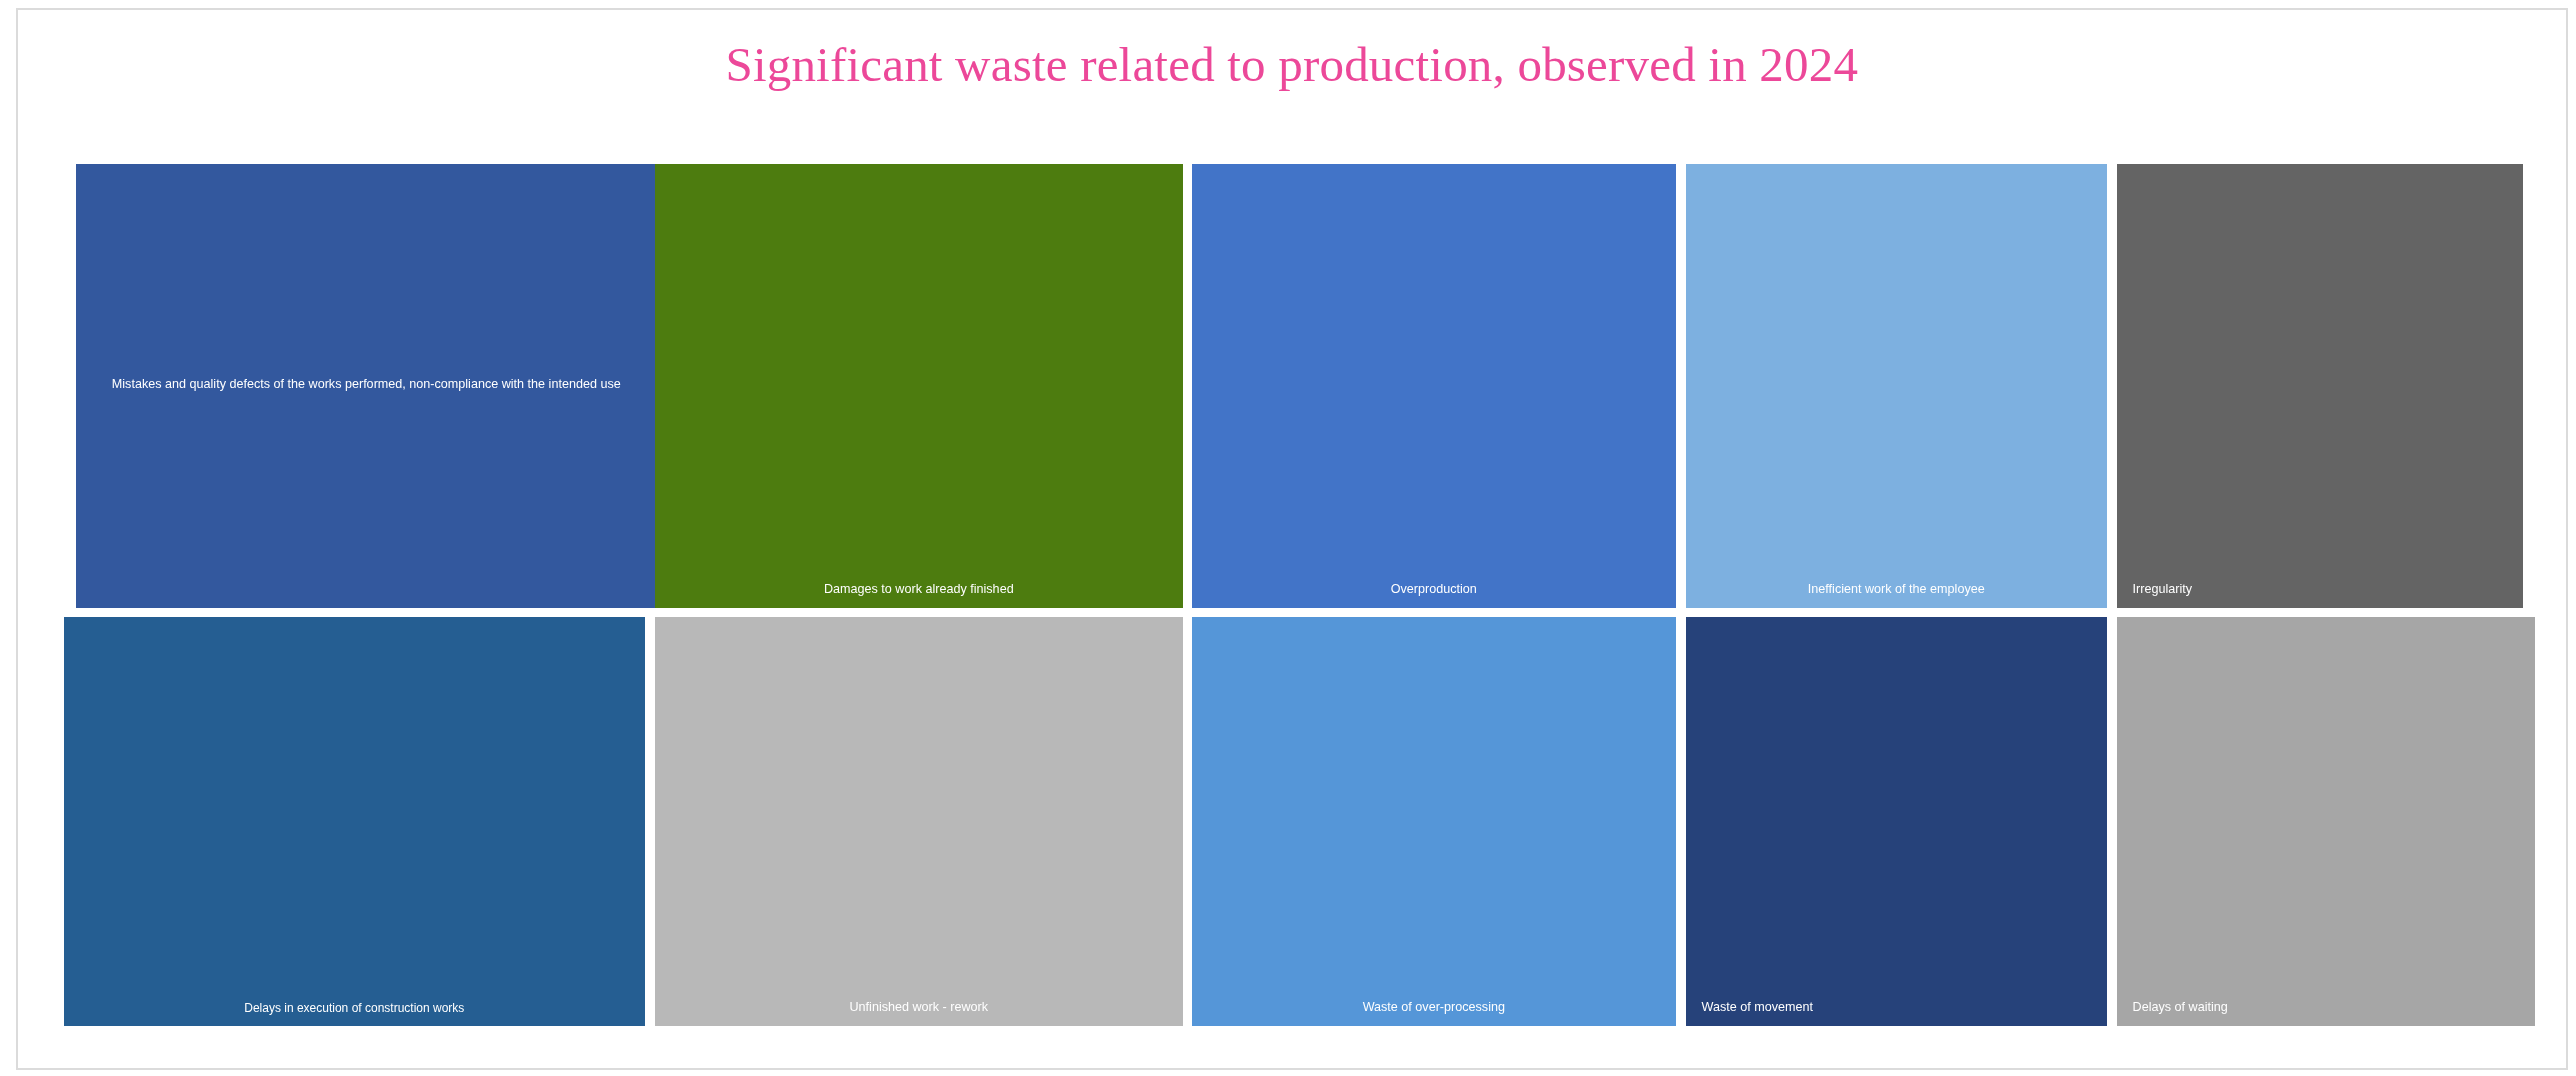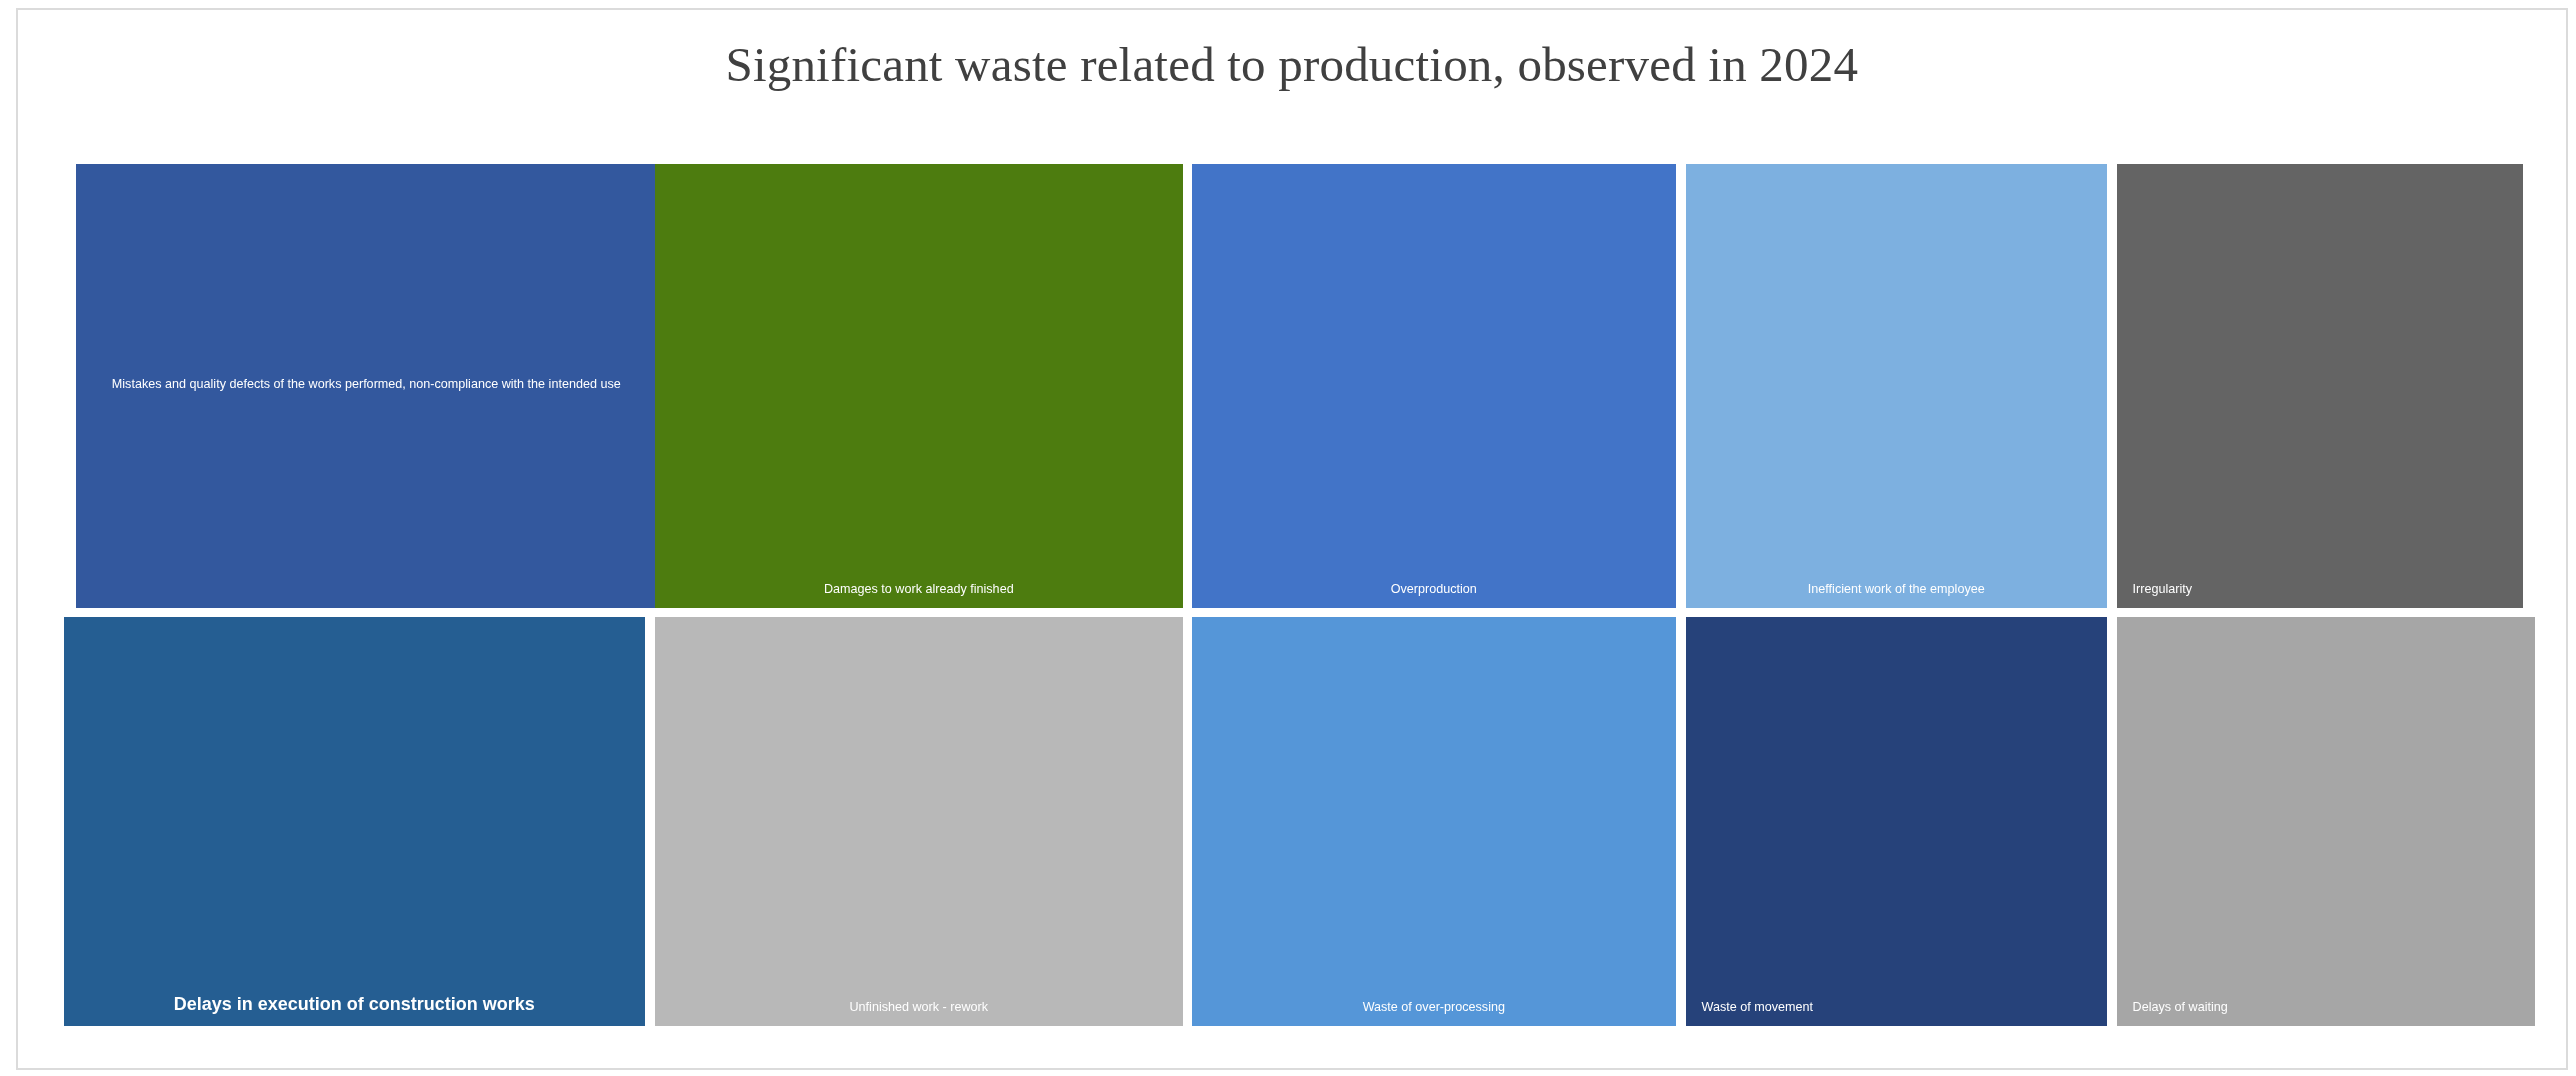--- a/index.html
+++ b/index.html
@@ -83,21 +83,21 @@
     align-items: center;
     justify-content: center;
     padding-bottom: 3.2px;
   }
 </style>
 </head>
 <body>
 
 <div id="chart-card" style="border-color: rgb(219, 219, 219); background: rgb(255, 255, 255);">
 
-  <div id="chart-title" style="color: #404040;">Significant waste related to production, observed in 2024</div>
+  <div id="chart-title" style="color: #ec4899;">Significant waste related to production, observed in 2024</div>
 
   <div id="treemap">
 
     <div class="tile" style="left: 46px; top: 154px; width: 581px; height: 444px; background: rgb(51, 88, 158); margin-left: 12px;">
       <div class="tile-label center middle" style="font-size: 12.6px;">Mistakes and quality defects of the works performed, non-compliance with the intended use</div>
     </div>
 
     <div class="tile" style="left: 637px; top: 154px; width: 528px; height: 444px; background: #4d7c0f;">
       <div class="tile-label center" style="font-size: 12.6px;">Damages to work already finished</div>
     </div>
@@ -108,21 +108,21 @@
 
     <div class="tile" style="left: 1668px; top: 154px; width: 421px; height: 444px; background: rgb(125, 176, 224);">
       <div class="tile-label center" style="font-size: 12.6px;">Inefficient work of the employee</div>
     </div>
 
     <div class="tile" style="left: 2099px; top: 154px; width: 406px; height: 444px; background: rgb(100, 100, 100);">
       <div class="tile-label left" style="font-size: 12.6px;">Irregularity</div>
     </div>
 
     <div class="tile" style="left: 46px; top: 607px; width: 581px; height: 409px; background: rgb(37, 94, 146);">
-      <div class="tile-label center" style="font-size: 18px; font-weight: bold;">Delays in execution of construction works</div>
+      <div class="tile-label center" style="font-size: 12px;">Delays in execution of construction works</div>
     </div>
 
     <div class="tile" style="left: 637px; top: 607px; width: 528px; height: 409px; background: rgb(184, 184, 184);">
       <div class="tile-label center" style="font-size: 12.6px;">Unfinished work - rework</div>
     </div>
 
     <div class="tile" style="left: 1174px; top: 607px; width: 484px; height: 409px; background: rgb(85, 150, 216);">
       <div class="tile-label center" style="font-size: 12.6px;">Waste of over-processing</div>
     </div>
 

